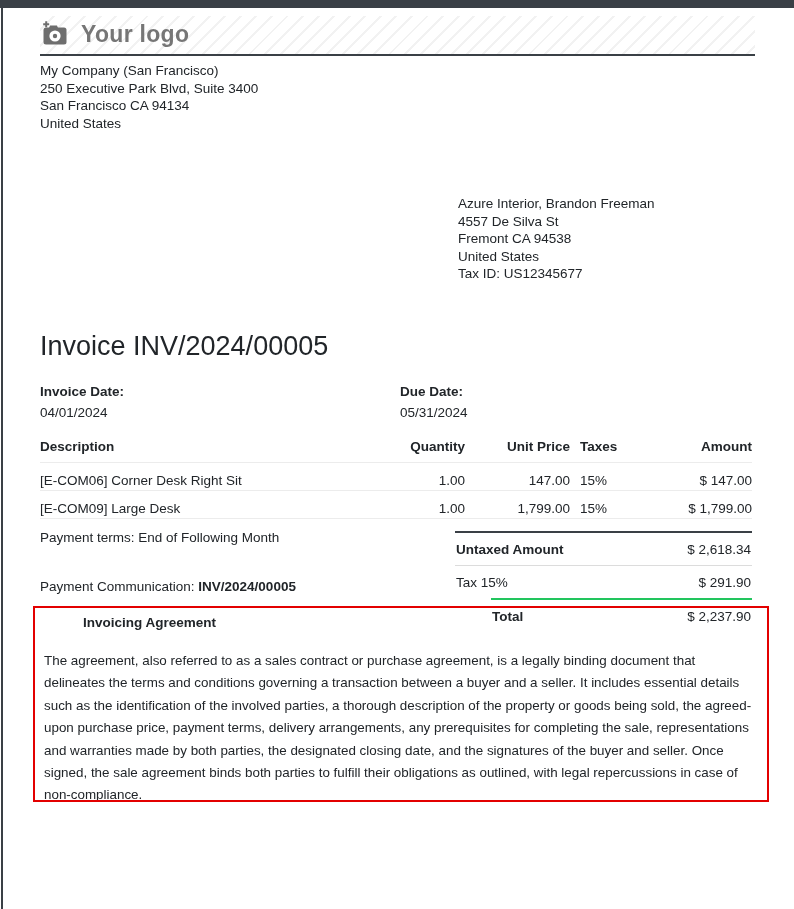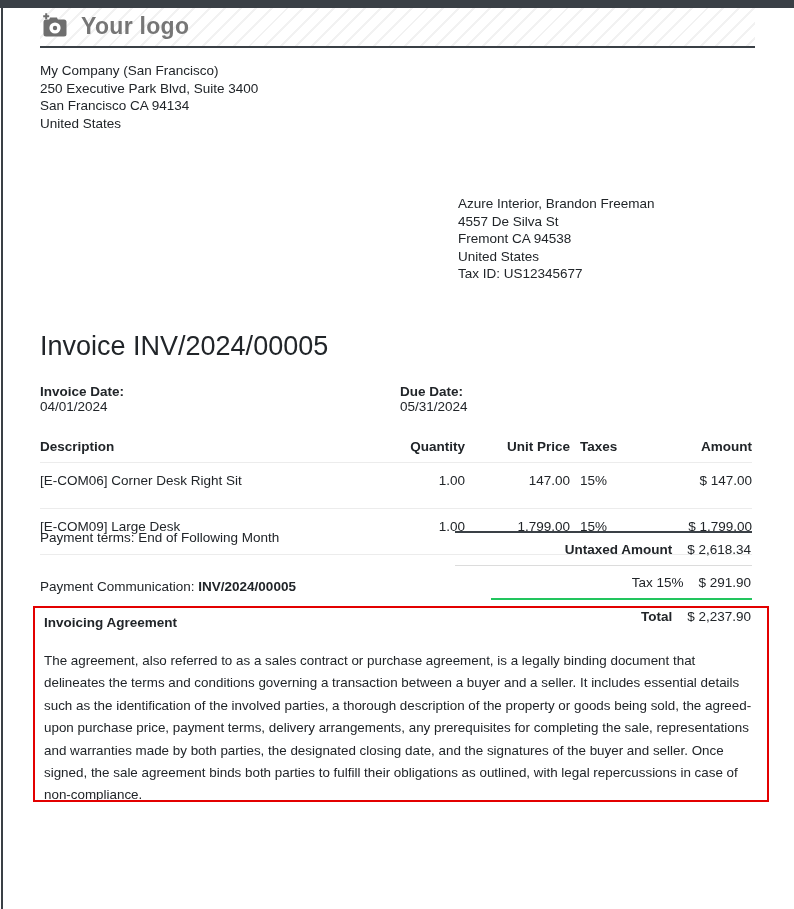--- a/index.html
+++ b/index.html
@@ -6,73 +6,73 @@
   html,body { background:#fff; }
   body { font-family:"Liberation Sans","DejaVu Sans",sans-serif; color:#212529; }
   .page {
     position:relative; width:794px; height:909px; background:#ffffff; overflow:hidden;
   }
   .top-bar { position:absolute; top:0; left:0; width:794px; height:8px; background:#3a4046; }
   .left-edge-line { position:absolute; top:8px; left:1px; width:2px; height:901px; background:#3a4046; }
 
   
   .logo-band {
-    position:absolute; left:40px; top:8px; width:715px; height:40px;
+    position:absolute; left:40px; top:16px; width:715px; height:40px;
     display:flex; align-items:center; gap:11px;
     background:repeating-linear-gradient(135deg, rgba(0,0,0,0) 0 9px, #f2f2f2 9px 11px);
     border-bottom:2px solid #3a4046;
     padding-bottom:2px;
     text-align:center;
   }
   .logo-text { font-size:23px; font-weight:bold; color:#767676; letter-spacing:.3px; }
   .cam-icon { display:inline-block; width:30px; height:28px; }
 
   .addr { position:absolute; font-size:13.5px; line-height:17.6px; color:#212529; }
   .company-block { left:40px; top:62px; }
   .customer-block { left:458px; top:195px; }
 
   .invoice-title { position:absolute; left:40px; top:331px; font-size:27px; font-weight:400; color:#212529; }
 
   .dates-row { position:absolute; left:40px; top:384px; width:712px; font-size:13.5px; }
   .date-col { position:absolute; top:0; }
   .date-col.left { left:0; }
   .date-col.right { left:360px; }
   .date-label { font-weight:bold; }
-  .date-value { }
+  .date-value { margin-top:6px; }
 
   
   .items-table { position:absolute; left:40px; top:437px; width:712px; font-size:13.5px; }
   .t-row { display:flex; align-items:baseline; }
   .t-head { font-weight:bold; padding:2px 0 8px 0; border-bottom:1px solid #ececec; }
-  .t-line { padding:10px 0 20px 0; border-bottom:1px solid #ececec; }
+  .t-line { padding:10px 0 2px 0; border-bottom:1px solid #ececec; }
   .c-desc { width:330px; text-align:left; }
   .c-qty { width:95px; text-align:right; }
   .c-price { width:105px; text-align:right; }
   .c-tax { width:75px; text-align:left; padding-left:10px; }
   .c-amount { flex:1; text-align:right; }
 
   
   .bottom-section { position:absolute; left:40px; top:523px; width:712px; display:flex; font-size:13.5px; }
   .pay-col { flex:1; padding-top:7px; }
   .pay-terms { }
   .pay-comm { margin-top:34px; }
   .pay-comm b { font-weight:bold; }
   .totals-col { width:297px; border-top:2px solid #3a4046; margin-top:8px; }
-  .tot-row { display:flex; justify-content:flex-end; padding:9px 1px 8px 1px;gap:15px; }
+  .tot-row { display:flex; justify-content:space-between; padding:9px 1px 8px 1px;gap:15px; }
   .tot-row.untaxed { }
   .tot-row.tax { border-top:1px solid #dcdcdc; }
   .tot-row.total { border-top:2px solid #22c55e;margin-left:36px; }
   .tot-label-bold { font-weight:bold; }
 
   
   .agreement-box {
     position:absolute; left:33px; top:606px; width:736px; height:196px;
     border:2px solid #e30000; padding:7px 9px 4px 9px; overflow:hidden;
   }
-  .agreement-title { font-size:13.5px; font-weight:bold; color:#212529; }
+  .agreement-title { font-size:13.5px; font-weight:bold; color:#212529;margin-left:39px; }
   .agreement-body { margin-top:20px; font-size:13.4px; line-height:22.4px; color:#212529; }
 </style>
 </head>
 <body>
 
 <div class="page">
   <div class="top-bar"></div>
   <div class="left-edge-line"></div>
 
   <div class="logo-band">

